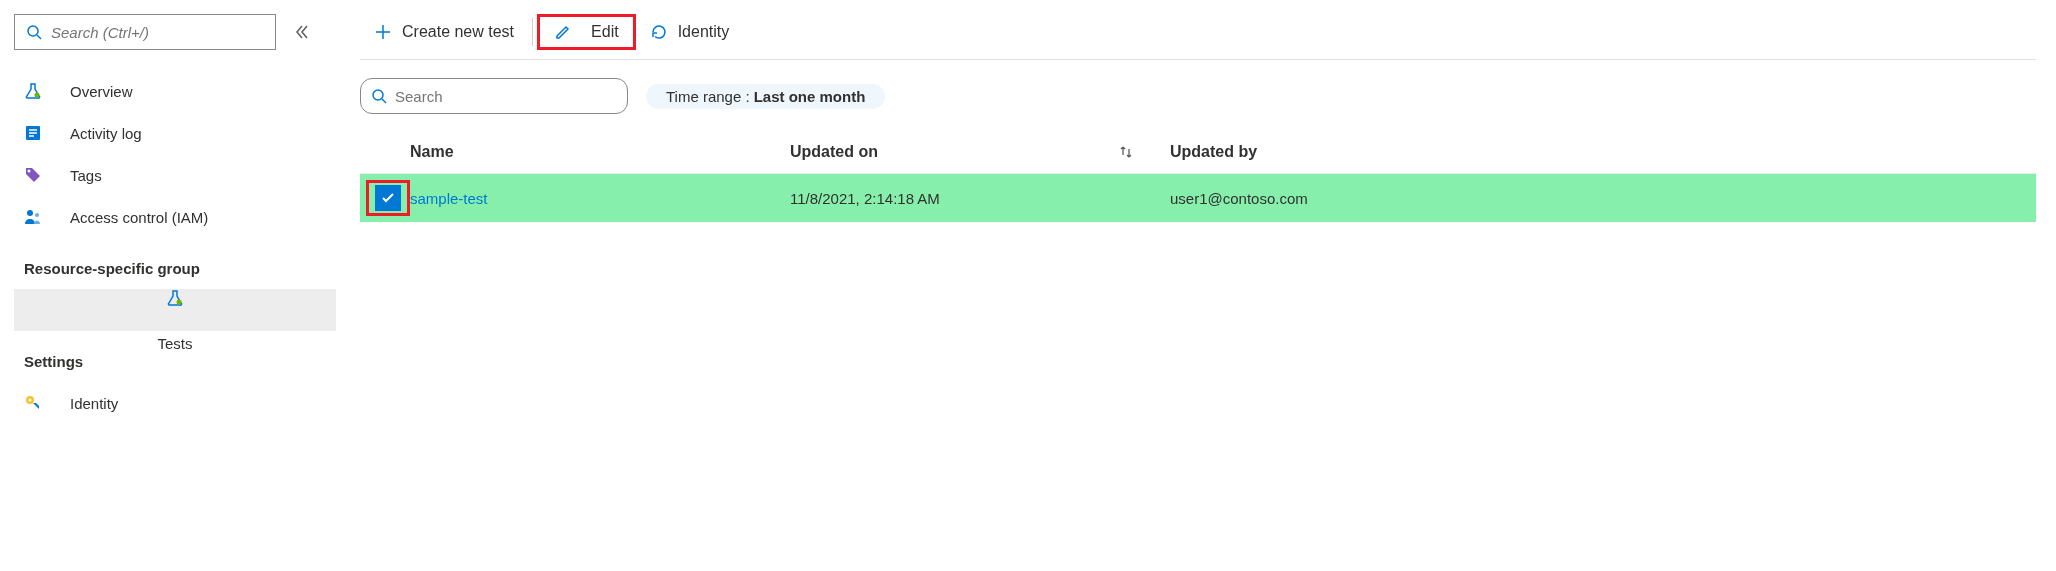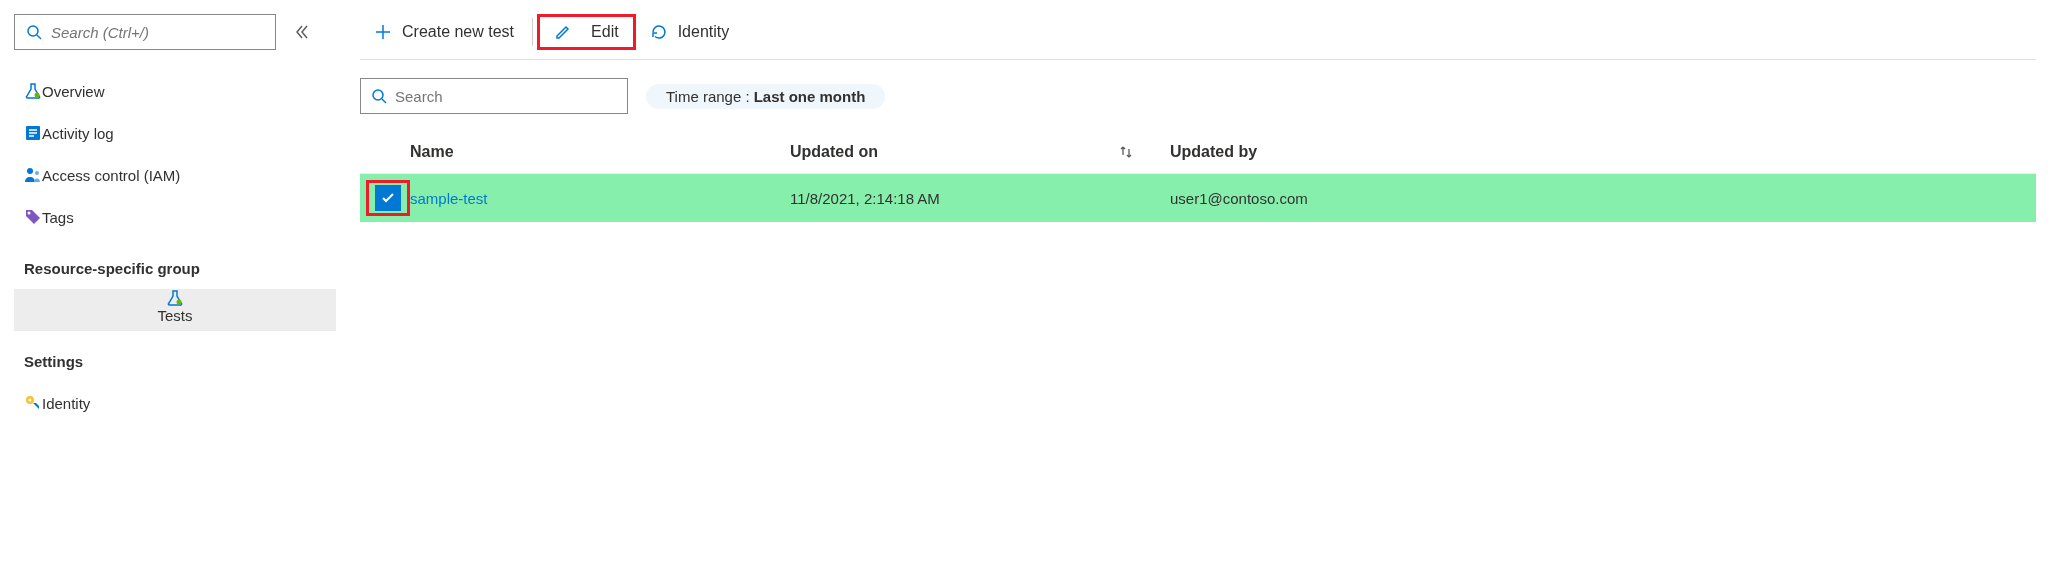--- a/index.html
+++ b/index.html
@@ -43,21 +43,21 @@
       background: transparent;
     }
     .collapse-btn {
       cursor: pointer;
       font-size: 18px;
       color: #605e5c;
     }
     .nav-item {
       display: flex;
       align-items: center;
-      gap: 0;
+      gap: 28px;
       height: 42px;
       padding: 0 10px;
       cursor: pointer;
       font-size: 15px;
     }
     .nav-item.active {
       background: #ededed;
       flex-direction: column;
     }
     .nav-group-label {
@@ -109,21 +109,21 @@
     .filter-row {
       display: flex;
       align-items: center;
       gap: 18px;
       margin-bottom: 16px;
     }
     .filter-search {
       display: flex;
       align-items: center;
       border: 1px solid #8a8886;
-      border-radius: 0;
+      border-radius: 12px;
       height: 36px;
       width: 268px;
       padding: 0 10px;
       gap: 8px;
     }
     .filter-search input {
       border: none;
       outline: none;
       font-size: 15px;
       color: #605e5c;
@@ -220,37 +220,37 @@
           <line x1="5" y1="9" x2="13" y2="9" stroke="#fff" stroke-width="1.5"></line>
           <line x1="5" y1="12" x2="10" y2="12" stroke="#fff" stroke-width="1.5"></line>
         </svg>
     </span>
     <span>Activity log</span>
   </div>
 
   <div class="nav-item">
     <span class="nav-icon">
       <svg width="18" height="18" viewBox="0 0 18 18">
+          <path d="M2 2h6l8 8-6 6-8-8V2z" fill="#7e57c2"></path>
+          <circle cx="5" cy="5" r="1.5" fill="#fff"></circle>
+        </svg>
+    </span>
+    <span>Tags</span>
+  </div>
+
+  <div class="nav-item">
+    <span class="nav-icon">
+      <svg width="18" height="18" viewBox="0 0 18 18">
           <circle cx="6" cy="5" r="3" fill="#0078d4"></circle>
           <path d="M1 16c0-3 2-5 5-5s5 2 5 5" fill="#0078d4"></path>
           <circle cx="13" cy="7" r="2" fill="#69afe5"></circle>
           <path d="M10 16c0-2 1.5-3.5 3-3.5s3 1.5 3 3.5" fill="#69afe5"></path>
         </svg>
     </span>
     <span>Access control (IAM)</span>
-  </div>
-
-  <div class="nav-item">
-    <span class="nav-icon">
-      <svg width="18" height="18" viewBox="0 0 18 18">
-          <path d="M2 2h6l8 8-6 6-8-8V2z" fill="#7e57c2"></path>
-          <circle cx="5" cy="5" r="1.5" fill="#fff"></circle>
-        </svg>
-    </span>
-    <span>Tags</span>
   </div>
 
   <div class="nav-group-label">Resource-specific group</div>
 
   <div class="nav-item active">
     <span class="nav-icon">
       <svg width="18" height="18" viewBox="0 0 18 18">
           <path d="M7 2h4v5l4 7a1 1 0 0 1-1 2H4a1 1 0 0 1-1-2l4-7V2z" fill="none" stroke="#0078d4" stroke-width="1.5"></path>
           <circle cx="13" cy="13" r="2.5" fill="#6bb700"></circle>
         </svg>

